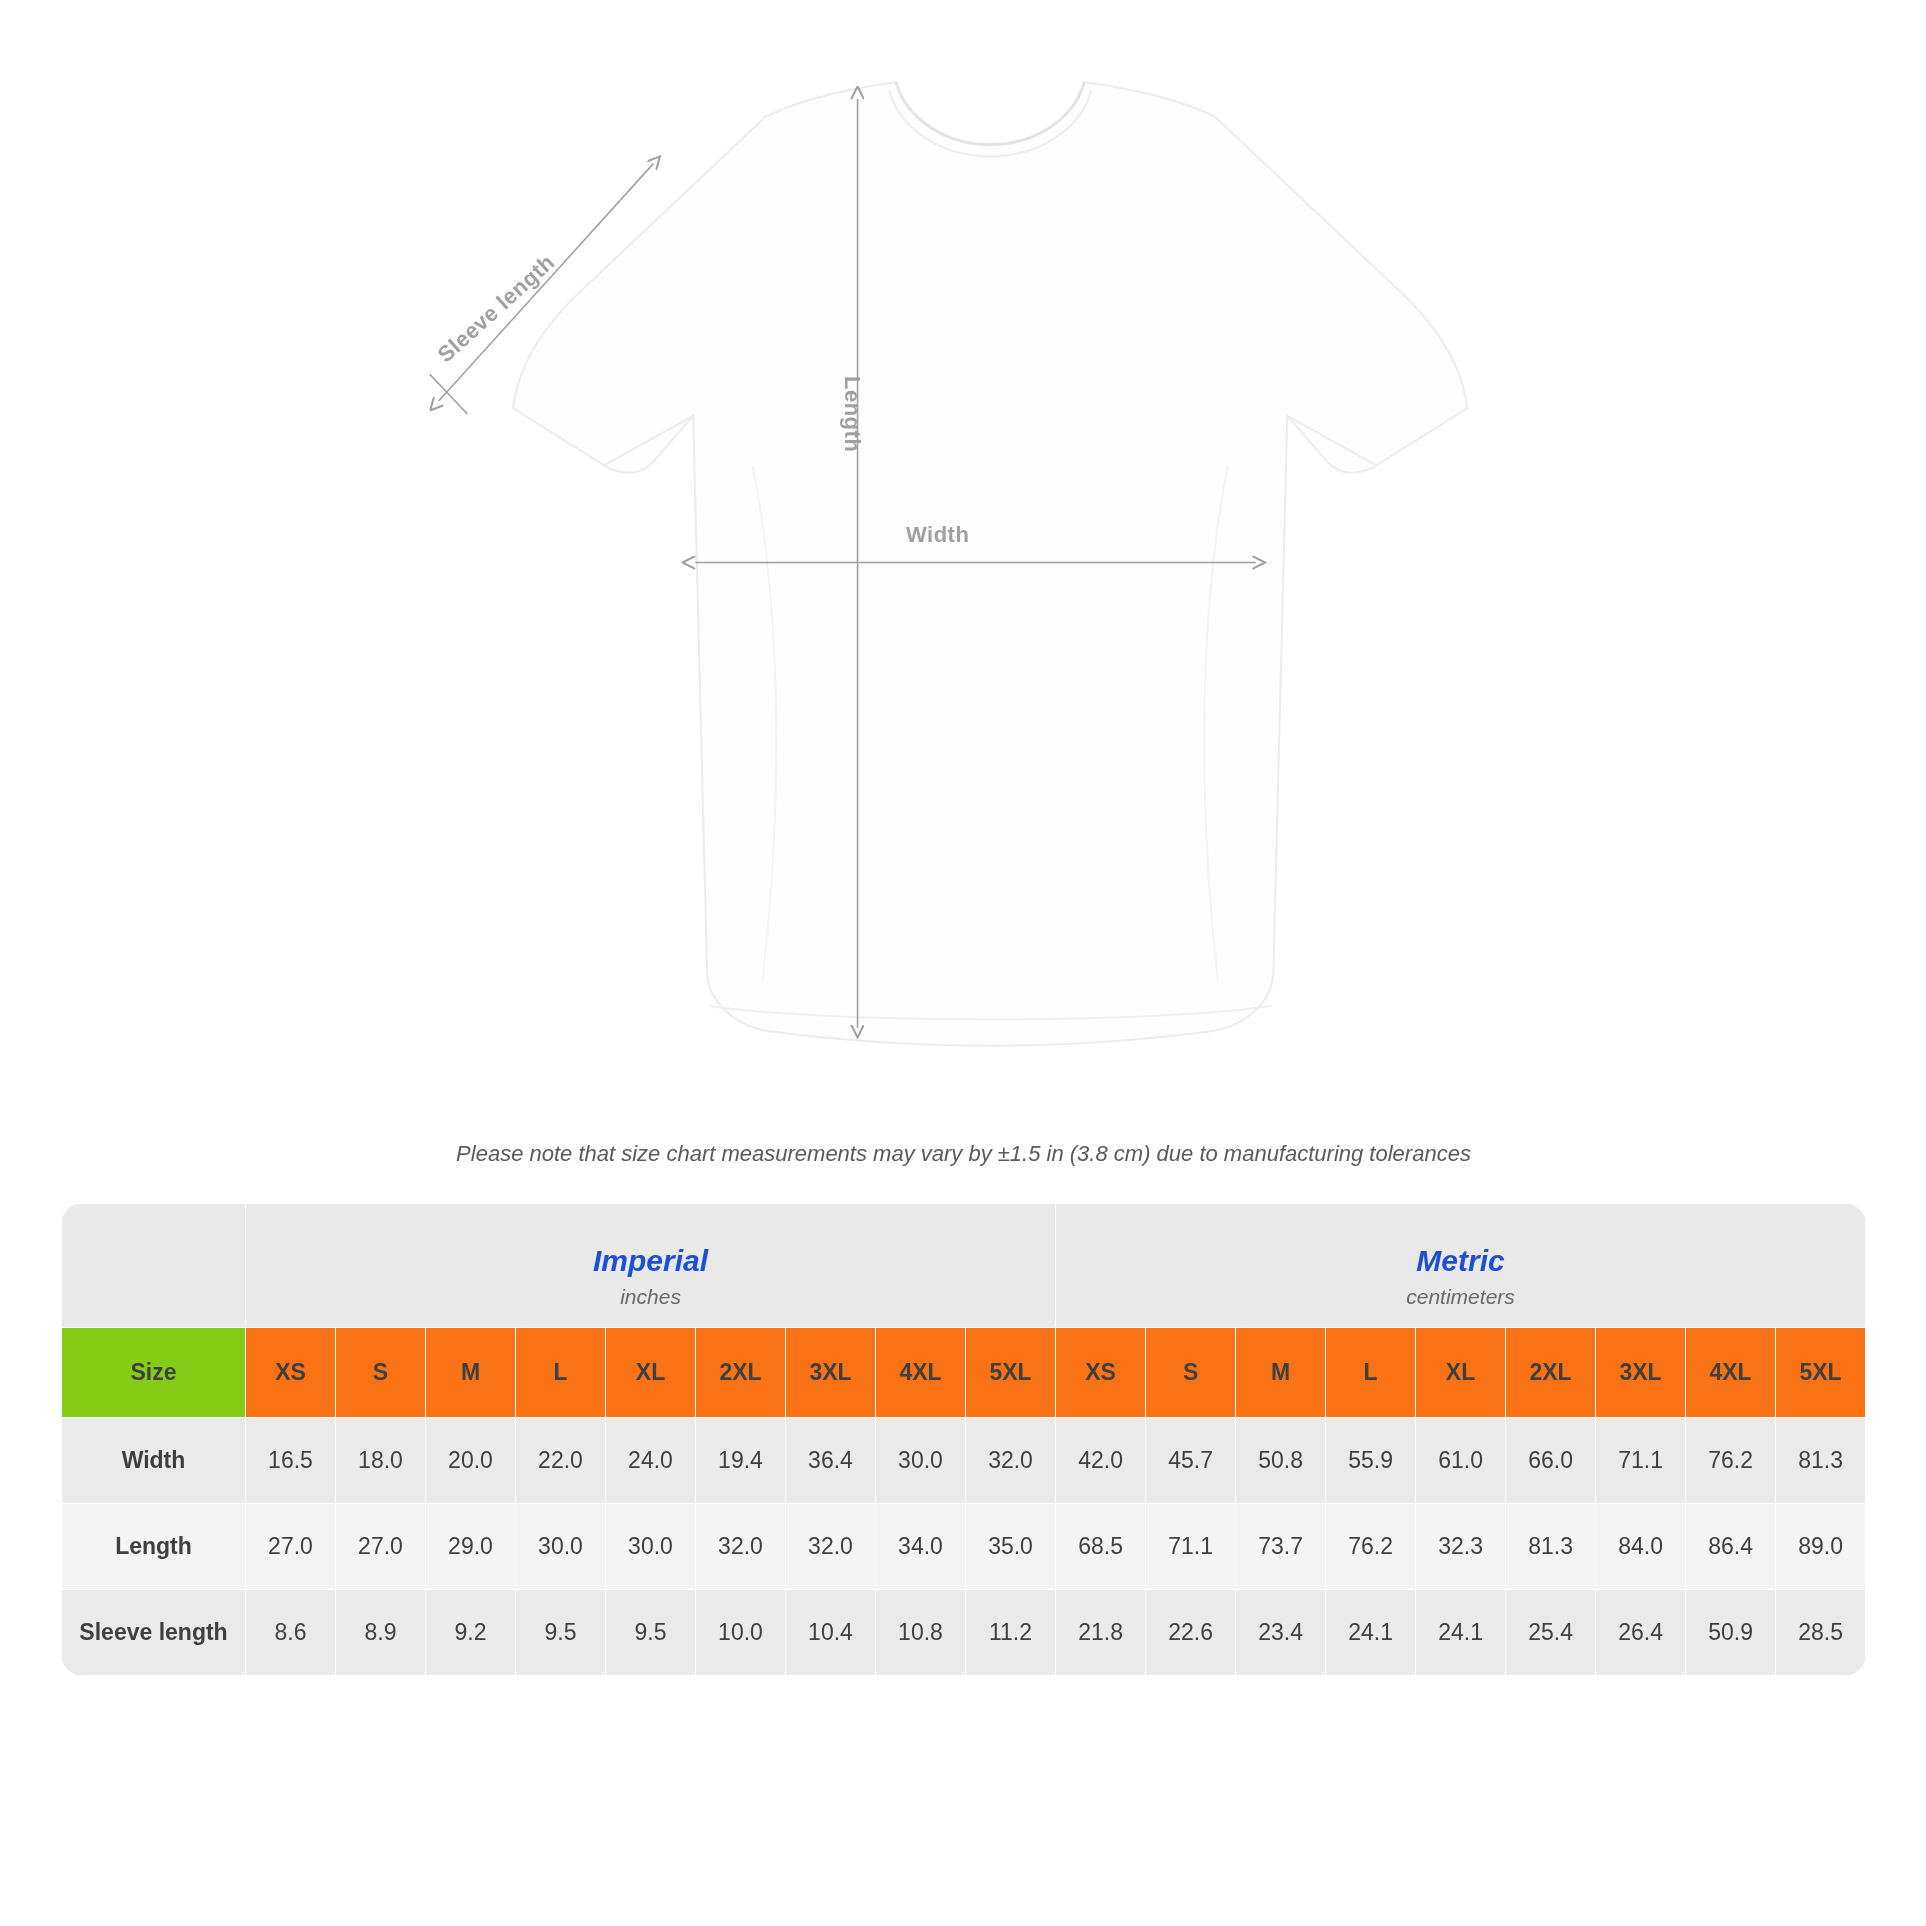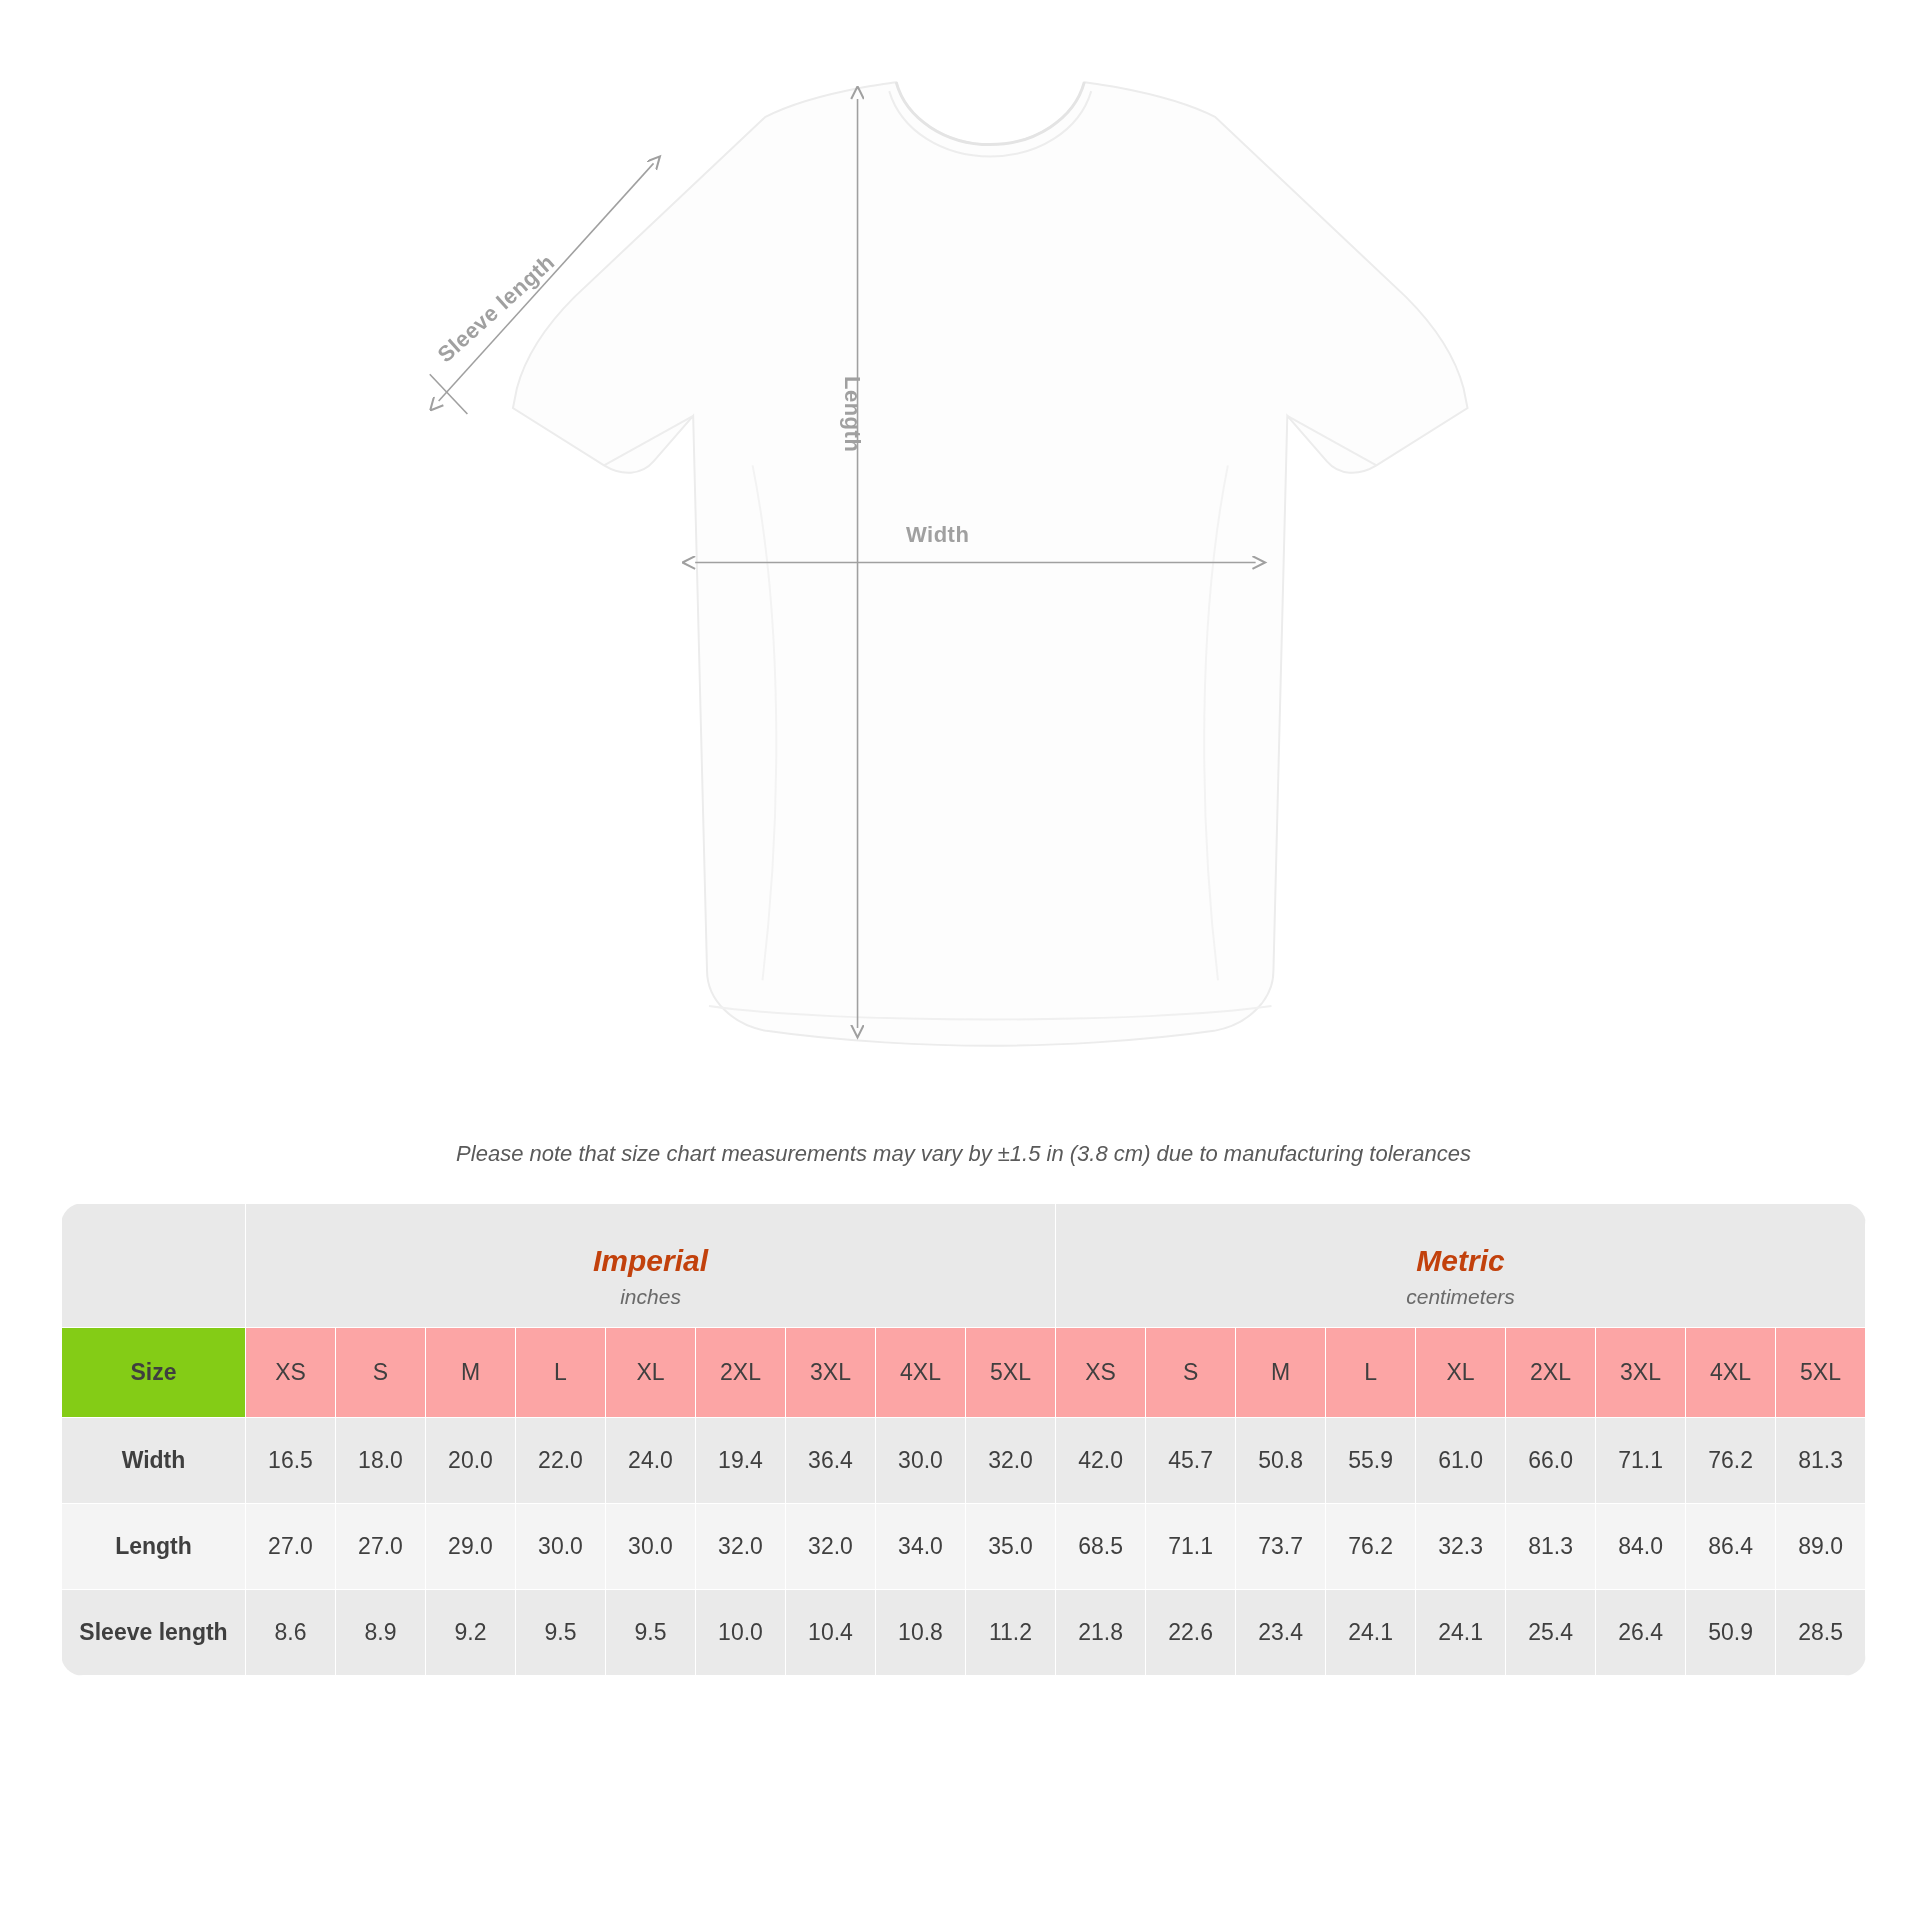--- a/index.html
+++ b/index.html
@@ -96,38 +96,38 @@
   }
   .unit-head {
     background: #e9e9e9;
     height: 123px;
     padding: 0;
   }
   .unit-head .unit-name {
     font-size: 30px;
     font-weight: bold;
     font-style: italic;
-    color: #c2410c;
+    color: #1d4ed8;
     line-height: 1.25;
     margin-top: 25px;
   }
   .unit-head .unit-sub {
     font-size: 21px;
     font-style: italic;
     color: #6a6a6a;
     line-height: 1.6;
   }
   .corner-cell {
     background: #e9e9e9;
     width: 184px;
   }
   .hdr-row td {
-    background: #fca5a5;
+    background: #f97316;
     height: 87px;
-    font-weight: normal;
+    font-weight: bold;
     font-size: 24px;
     color: #4a4a4a;
   }
   .hdr-row td.rowlabel {
     background: #84cc16;
   }
   .row-odd td { background: #eaeaea; }
   .row-even td { background: #f4f4f4; }
   tbody tr td { height: 83px; }
   td.rowlabel {

